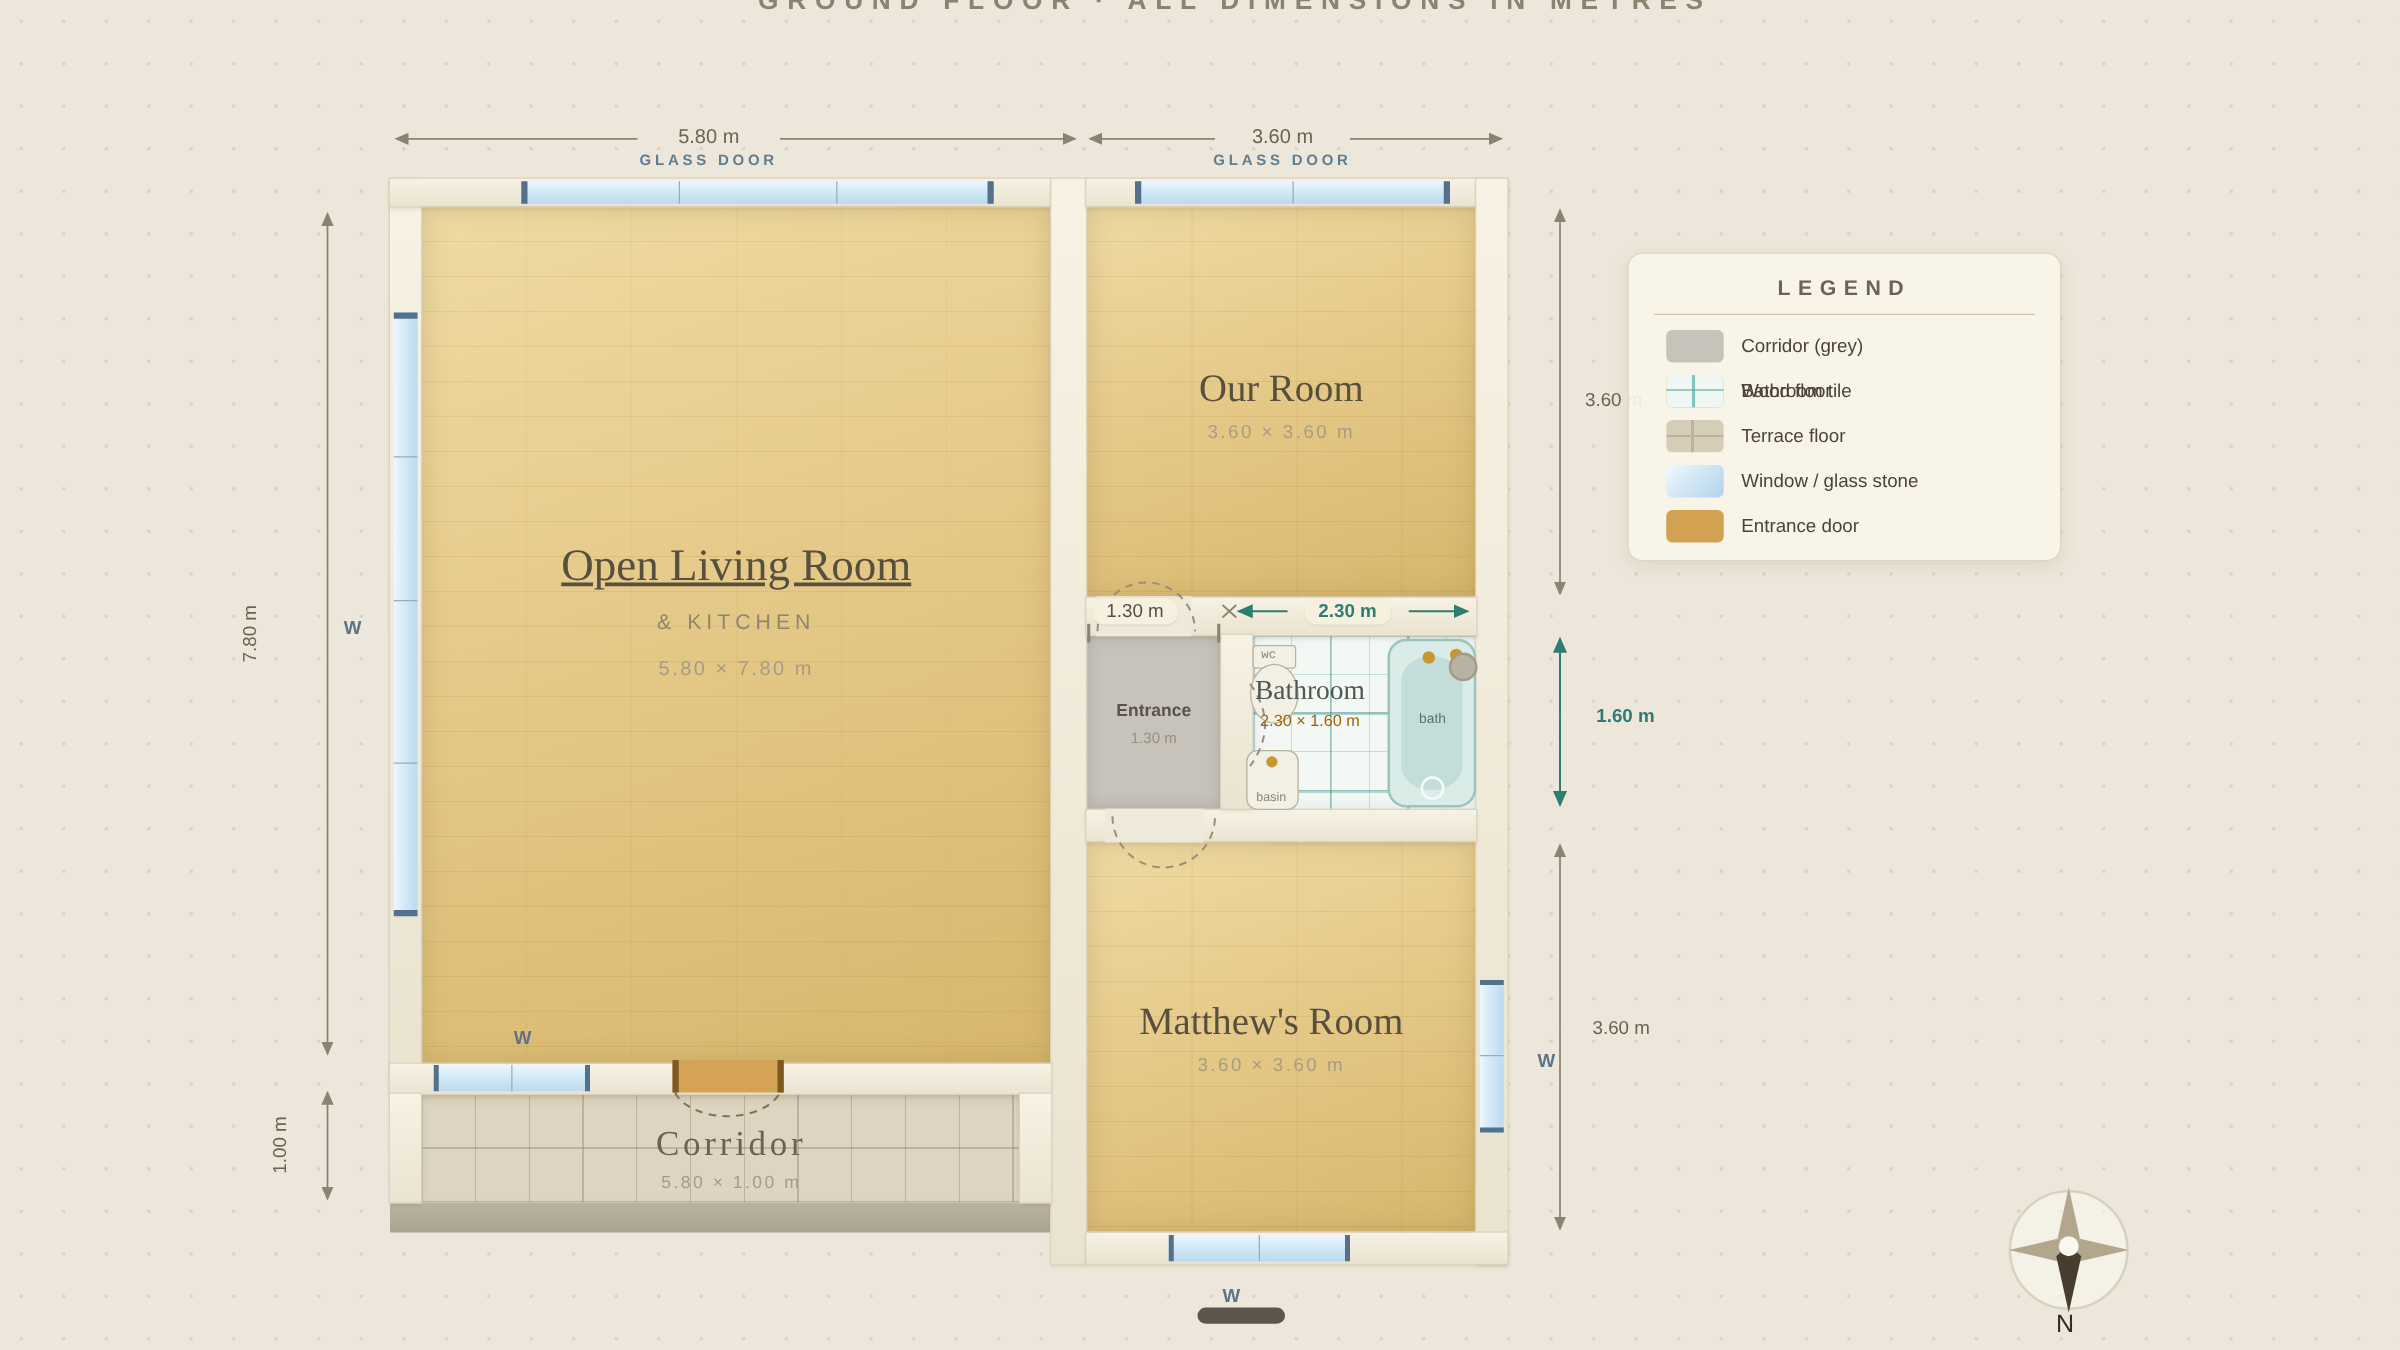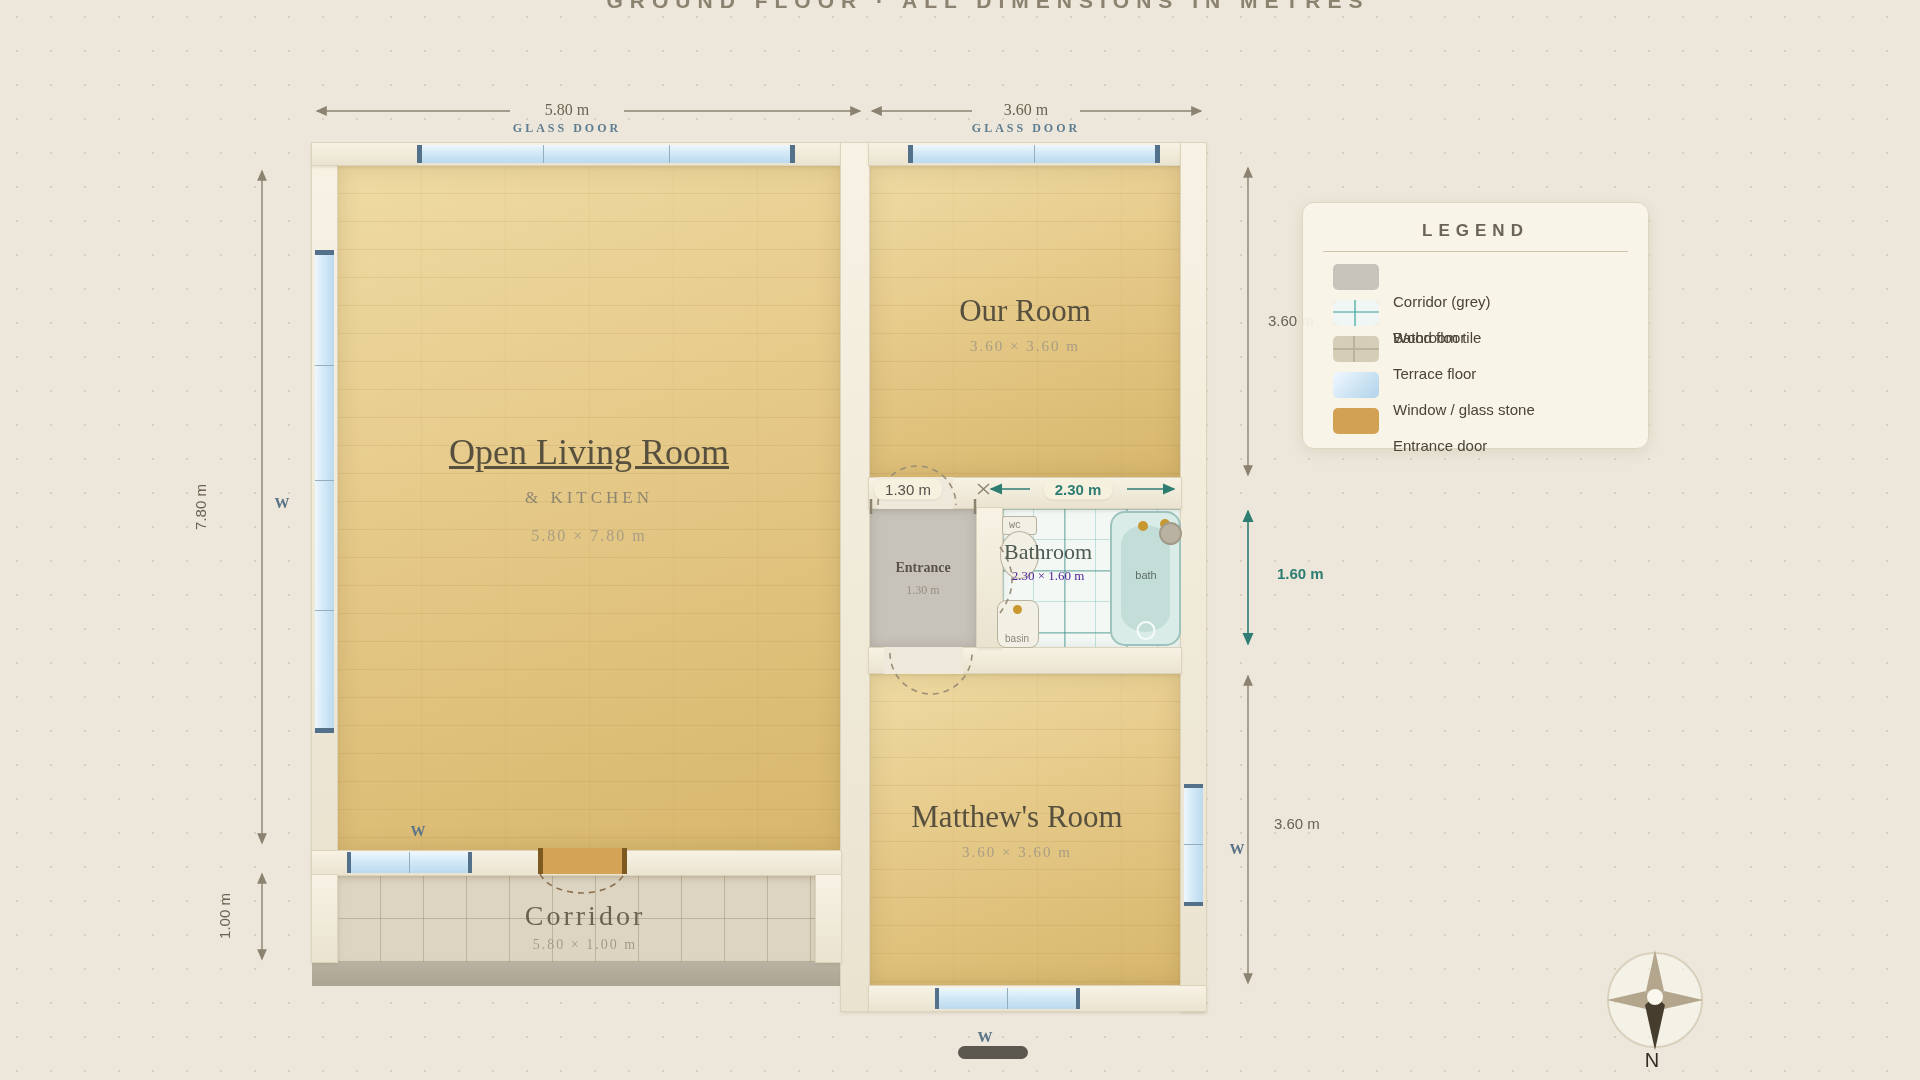--- a/index.html
+++ b/index.html
@@ -4,21 +4,21 @@
 <style>
   html,body{margin:0;padding:0;width:1920px;height:1080px;overflow:hidden;}
   body{
     font-family:"Liberation Sans",sans-serif;
     background-color:#ece7da;
     background-image:radial-gradient(circle,#d8d1c1 1.1px,rgba(0,0,0,0) 1.4px);
     background-size:34px 34px;
     position:relative;
   }
   .abs{position:absolute;}
-  .lbl{position:absolute;transform:translate(-50%,-50%);white-space:nowrap;font-family:Liberation Serif, serif;}
+  .lbl{position:absolute;transform:translate(-50%,-50%);white-space:nowrap;}
   .lbl-l{position:absolute;transform:translate(0,-50%);white-space:nowrap;}
   .rot{position:absolute;transform:translate(-50%,-50%) rotate(-90deg);white-space:nowrap;}
 
   .wall{position:absolute;background:linear-gradient(180deg,#f7f2e4,#eae3d0);outline:1px solid #dcd3bd;box-shadow:0 2px 3px rgba(120,100,60,.18);}
   .gap{position:absolute;background:#efe9db;outline:1px solid #efe9db;}
 
   .floor-wood{position:absolute;
     background-image:
       repeating-linear-gradient(180deg,rgba(146,108,44,.12) 0 1px,rgba(0,0,0,0) 1px 28px),
       repeating-linear-gradient(90deg,rgba(146,108,44,.06) 0 1px,rgba(0,0,0,0) 1px 84px),
@@ -64,21 +64,21 @@
     background:#f6f0df;border-radius:9px;padding:2px 11px;font-size:15px;z-index:6;
     box-shadow:0 1px 2px rgba(0,0,0,.08);}
 
   .legend{position:absolute;left:1302px;top:202px;width:345px;height:245px;
     background:rgba(249,244,232,.93);border:1px solid #ded5c0;border-radius:12px;
     box-shadow:0 4px 14px rgba(100,85,50,.10);z-index:7;}
   .legend-title{text-align:center;margin-top:18px;font-size:17px;letter-spacing:6px;color:#6b6355;font-weight:bold;}
   .legend-hr{border:none;border-top:1px solid #cfc5ab;margin:10px 20px 6px 20px;}
   .legend-row{position:absolute;left:30px;height:28px;width:290px;}
   .swatch{position:absolute;left:0;top:1px;width:46px;height:26px;border-radius:5px;}
-  .legend-label{position:absolute;left:60px;top:50%;transform:translateY(-50%);font-size:15px;color:#4a4438;margin-top:24px;}
+  .legend-label{position:absolute;left:60px;top:50%;transform:translateY(-50%);font-size:15px;color:#4a4438;}
   .sw-corridor{background:#c7c3ba;}
   .sw-wood{background:#ddc087;}
   .sw-tile{background-color:#eff6f3;
     background-image:linear-gradient(90deg,rgba(0,0,0,0) 21px,rgba(73,169,159,.65) 21px,rgba(73,169,159,.65) 23px,rgba(0,0,0,0) 23px),
                      linear-gradient(180deg,rgba(0,0,0,0) 11px,rgba(73,169,159,.55) 11px,rgba(73,169,159,.55) 13px,rgba(0,0,0,0) 13px);}
   .sw-terrace{background-color:#d6cdb9;
     background-image:linear-gradient(90deg,rgba(0,0,0,0) 20px,#bdb29a 20px,#bdb29a 22px,rgba(0,0,0,0) 22px),
                      linear-gradient(180deg,rgba(0,0,0,0) 12px,#bdb29a 12px,#bdb29a 14px,rgba(0,0,0,0) 14px);}
   .sw-window{background:linear-gradient(135deg,#eaf5fd 10%,#b7d6ec 90%);}
   .sw-entrance{background:#d2a252;}
@@ -237,21 +237,21 @@
 <div class="lbl room-name" style="left:1025px;top:311px;font-size:31px;z-index:4;">Our Room</div>
 <div class="lbl room-dims" style="left:1025px;top:346px;font-size:15px;z-index:4;">3.60 × 3.60 m</div>
 
 <div class="lbl room-name" style="left:1017px;top:817px;font-size:31px;z-index:4;">Matthew's Room</div>
 <div class="lbl room-dims" style="left:1017px;top:852px;font-size:15px;z-index:4;">3.60 × 3.60 m</div>
 
 <div class="lbl room-name" style="left:585px;top:916px;font-size:28px;letter-spacing:3px;color:#6b6252;z-index:4;">Corridor</div>
 <div class="lbl room-dims" style="left:585px;top:945px;font-size:14px;color:#a39a87;z-index:4;">5.80 × 1.00 m</div>
 
 <div class="lbl room-name" style="left:1048px;top:552px;font-size:22px;color:#4c5a52;z-index:5;">Bathroom</div>
-<div class="lbl" style="left:1048px;top:576px;font-size:13px;color:#4c1d95;z-index:5;">2.30 × 1.60 m</div>
+<div class="lbl" style="left:1048px;top:576px;font-size:13px;color:#a16207;z-index:5;">2.30 × 1.60 m</div>
 
 <div class="lbl" style="left:923px;top:568px;font-size:14px;font-weight:bold;color:#59534b;z-index:4;">Entrance</div>
 <div class="lbl" style="left:923px;top:590px;font-size:12px;color:#97907f;z-index:4;">1.30 m</div>
 
 <div class="lbl dim" style="left:567px;top:110px;">5.80 m</div>
 <div class="lbl glassdoor" style="left:567px;top:128px;">GLASS DOOR</div>
 <div class="lbl dim" style="left:1026px;top:110px;">3.60 m</div>
 <div class="lbl glassdoor" style="left:1026px;top:128px;">GLASS DOOR</div>
 
 <div class="rot dim-small" style="left:200px;top:507px;">7.80 m</div>

